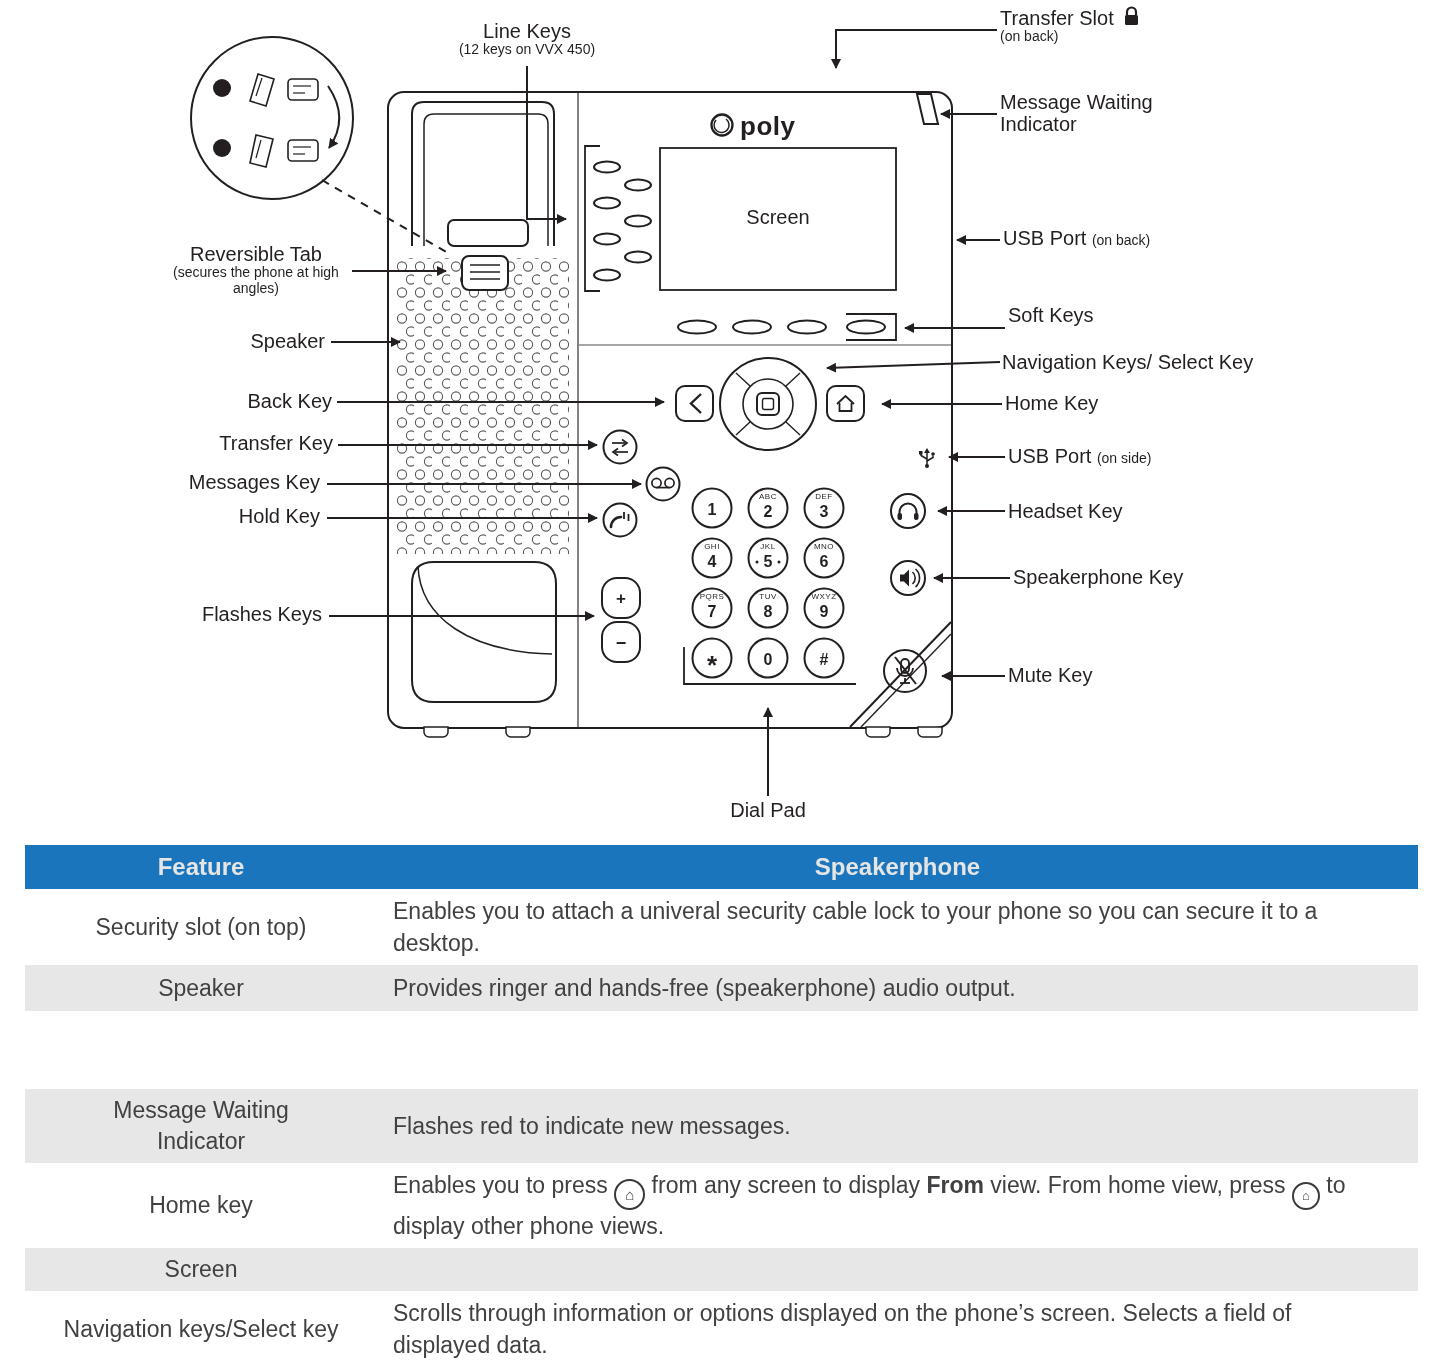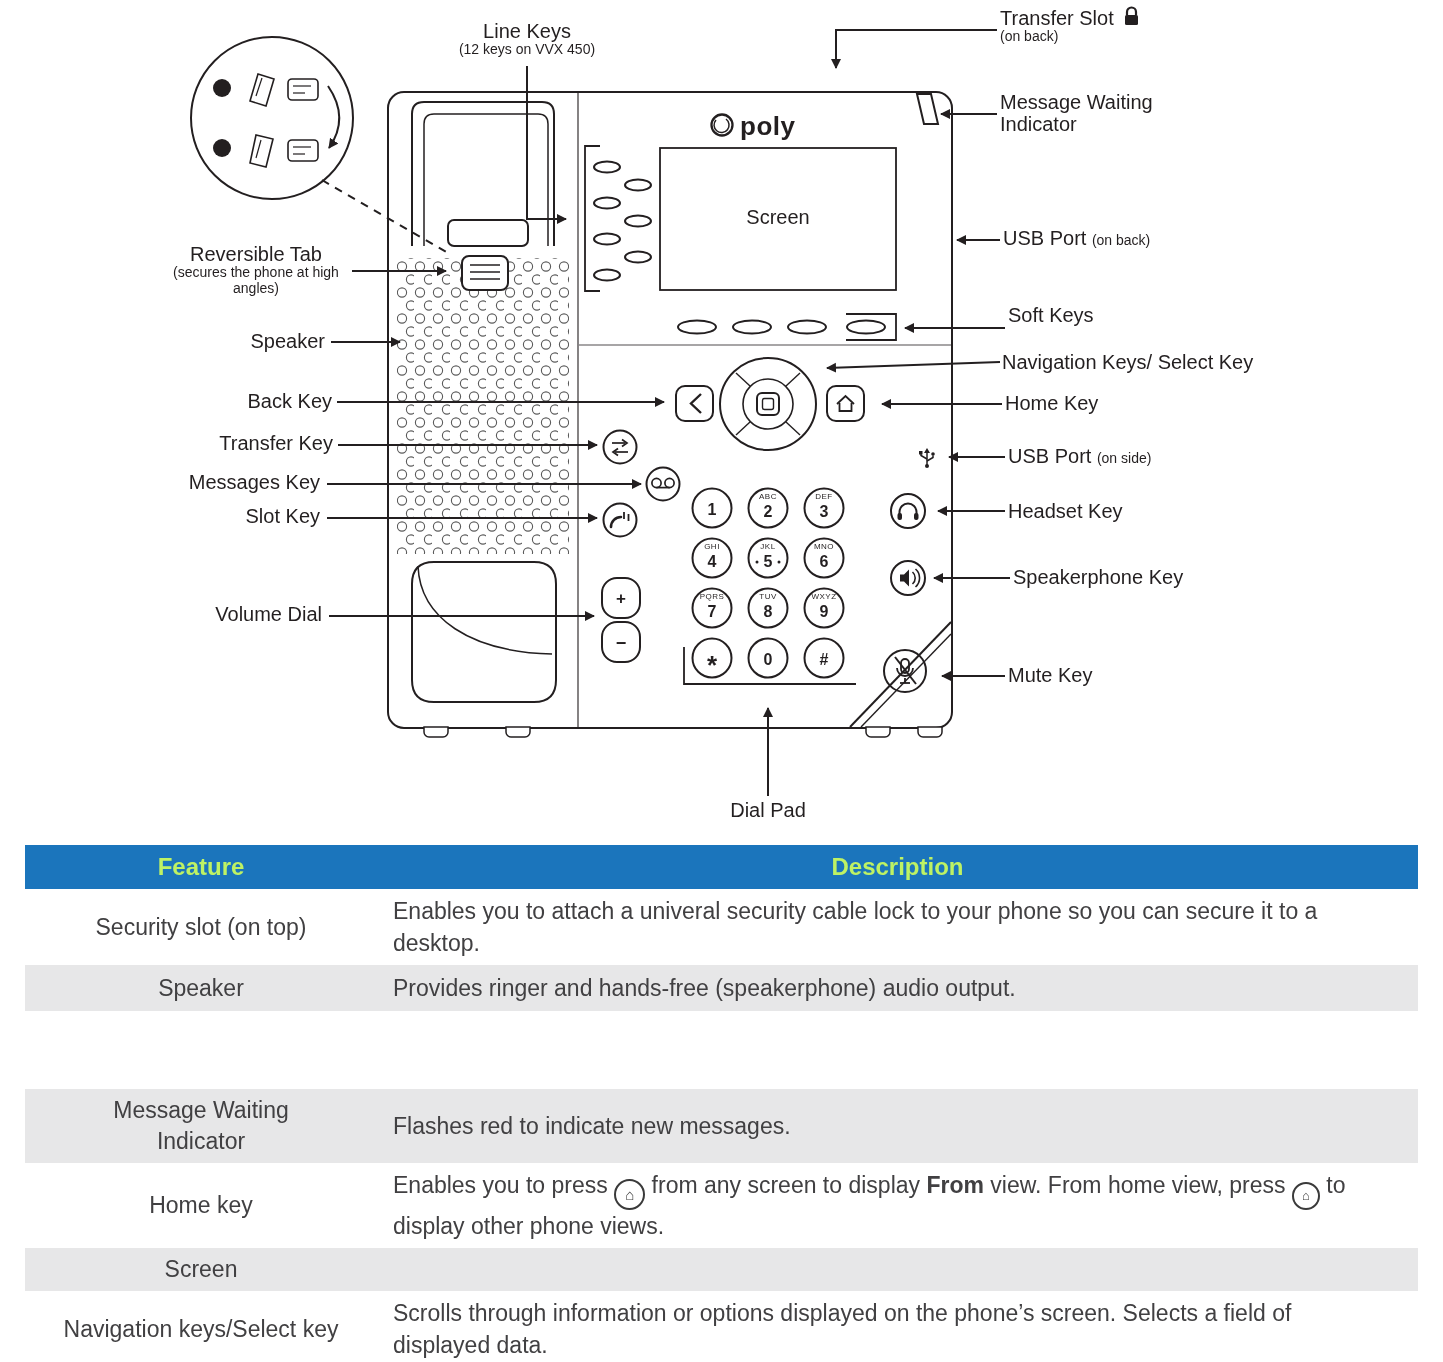--- a/index.html
+++ b/index.html
@@ -11,21 +11,21 @@
   .diagram{position:absolute;left:0;top:0;width:1443px;height:840px;}
   .phone-svg{position:absolute;left:0;top:0;}
   .lbl{position:absolute;font-size:20px;line-height:1.12;white-space:nowrap;}
   .lbl .sub{font-size:14px;}
   .ctr{text-align:center;}
   .ra{text-align:right;}
   .wrap{white-space:normal;}
   .lock-svg{display:inline-block;margin-left:9px;vertical-align:-2px;}
   
   .ftable{position:absolute;left:25px;top:845px;width:1393px;color:#414042;}
-  .thead{display:grid;grid-template-columns:352px 1fr;background:#1b75bc;color:#bef264;
+  .thead{display:grid;grid-template-columns:352px 1fr;background:#1b75bc;color:#e5e5e5;
          height:44px;align-items:center;font-weight:bold;font-size:24px;}
   .th{text-align:center;}
   .trow{display:grid;grid-template-columns:352px 1fr;}
   .trow.alt{background:#e7e7e8;}
   .tc{display:flex;align-items:center;}
   .feat{justify-content:center;text-align:center;font-size:23px;padding:6px 12px;line-height:31px;}
   .desc{font-size:23px;line-height:32px;padding:6px 30px 6px 16px;}
   .dp{margin:0;}
   .narrow{display:inline-block;max-width:200px;}
   .home-ico{
@@ -361,36 +361,36 @@
 
   <div class="lbl ra" style="right:1110px;top:432px">
     <span>Transfer Key</span>
   </div>
 
   <div class="lbl ra" style="right:1123px;top:471px">
     <span>Messages Key</span>
   </div>
 
   <div class="lbl ra" style="right:1123px;top:505px">
-    <span>Slot Key</span>
+    <span>Hold Key</span>
   </div>
 
   <div class="lbl ra" style="right:1121px;top:603px">
-    <span>Volume Dial</span>
+    <span>Flashes Keys</span>
   </div>
 
   <div class="lbl ctr" style="left:713px;top:799px;width:110px">
     <span>Dial Pad</span>
   </div>
 </div>
 
 <div class="ftable">
   <div class="thead">
     <div class="th">Feature</div>
-    <div class="th">Description</div>
+    <div class="th">Speakerphone</div>
   </div>
 
   <div class="trow" style="min-height:76px">
     <div class="tc feat">
         <p class="dp">Security slot (on top)</p>
       </div>
     <div class="tc desc">
         <p class="dp">Enables you to attach a univeral security cable lock to your phone so you can secure it to a desktop.</p>
       </div>
   </div>

